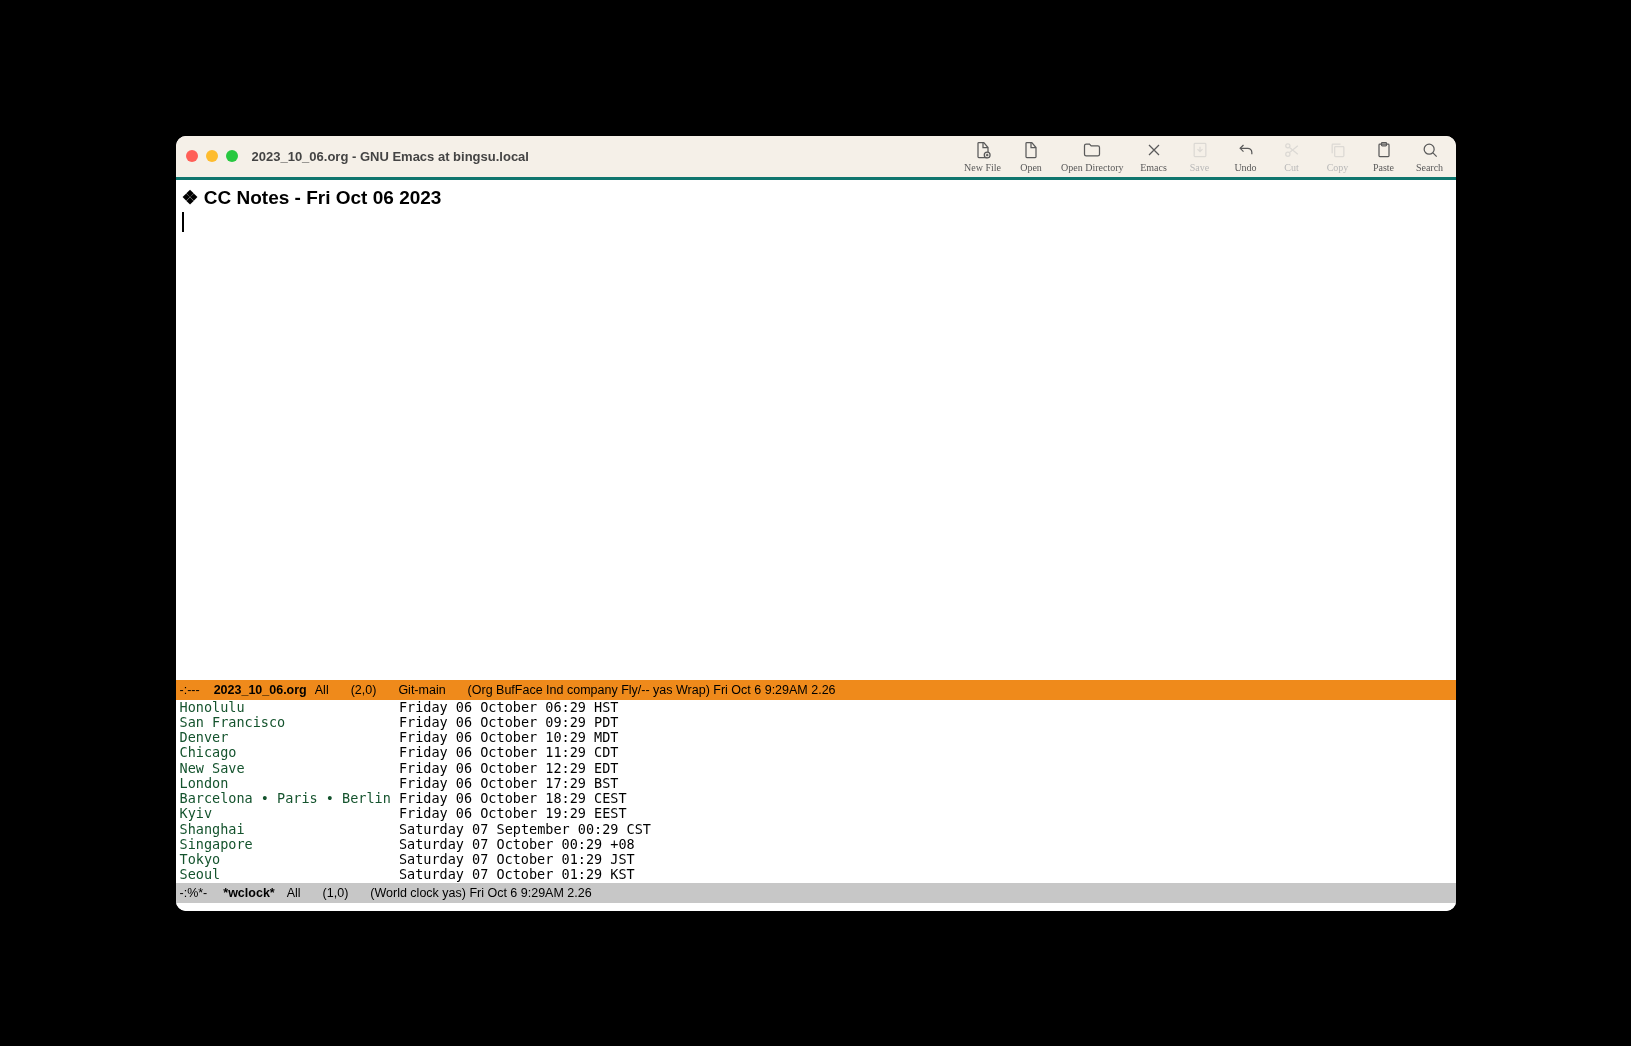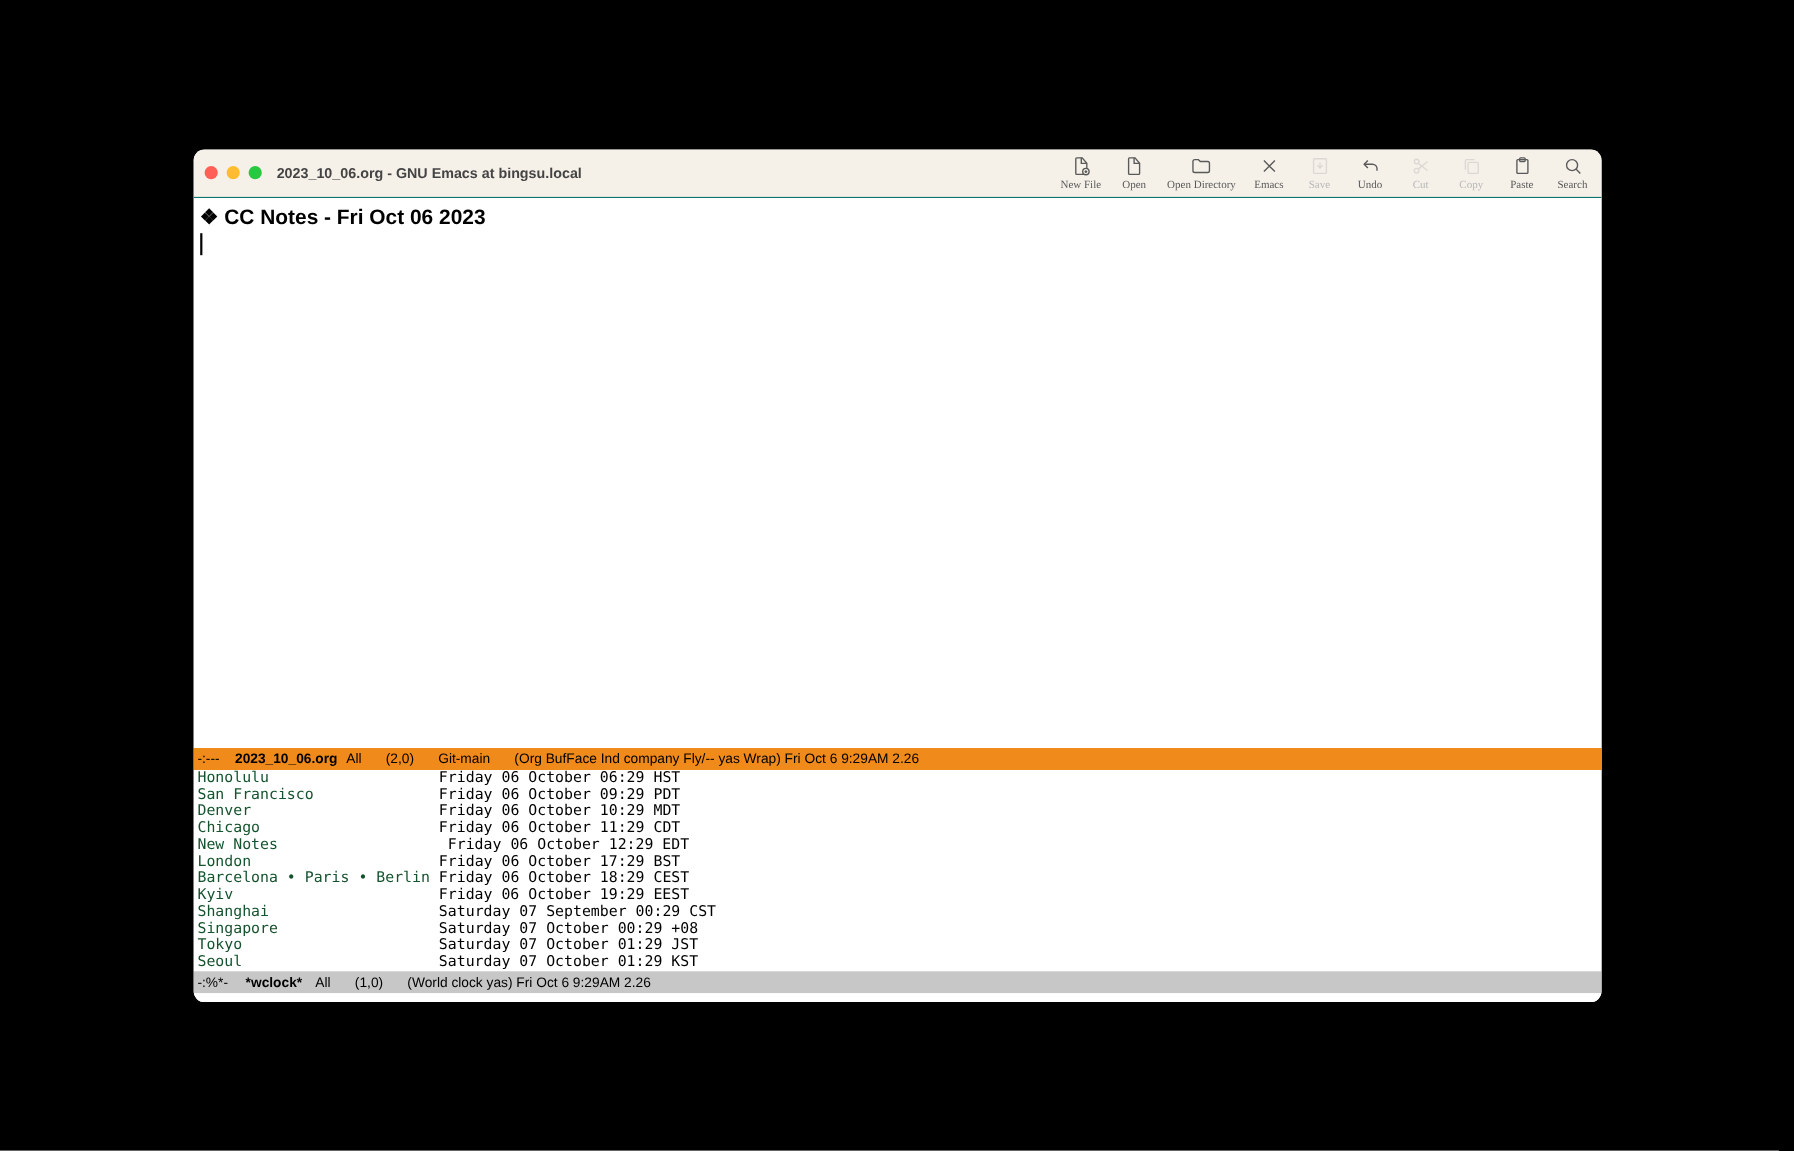--- a/index.html
+++ b/index.html
@@ -21,21 +21,21 @@
       display: flex;
       flex-direction: column;
       box-shadow: 0 20px 60px rgba(0,0,0,0.5);
     }
     .titlebar {
       height: 44px;
       background: #f5f0e8;
       display: flex;
       align-items: center;
       padding: 0 10px;
-      border-bottom: 1px solid #0f766e;
+      border-bottom: 3px solid #0f766e;
       position: relative;
     }
     .traffic-lights {
       display: flex;
       gap: 8px;
       align-items: center;
     }
     .tl { width: 12px; height: 12px; border-radius: 50%; }
     .tl.red { background: #ff5f57; }
     .tl.yellow { background: #febc2e; }
@@ -226,21 +226,21 @@
     <span class="seg">(2,0)</span>
     <span class="seg">Git-main</span>
     <span>(Org BufFace Ind company Fly/-- yas Wrap) Fri Oct  6 9:29AM 2.26</span>
   </div>
 
   <div class="wclock" id="wclock">
       <div class="row"><span class="city">Honolulu</span>                   <span>Friday 06 October 06:29 HST</span></div>
       <div class="row"><span class="city">San Francisco</span>              <span>Friday 06 October 09:29 PDT</span></div>
       <div class="row"><span class="city">Denver</span>                     <span>Friday 06 October 10:29 MDT</span></div>
       <div class="row"><span class="city">Chicago</span>                    <span>Friday 06 October 11:29 CDT</span></div>
-      <div class="row"><span class="city">New Notes</span>                   <span>Friday 06 October 12:29 EDT</span></div>
+      <div class="row"><span class="city">New Save</span>                   <span>Friday 06 October 12:29 EDT</span></div>
       <div class="row"><span class="city">London</span>                     <span>Friday 06 October 17:29 BST</span></div>
       <div class="row"><span class="city">Barcelona • Paris • Berlin</span> <span>Friday 06 October 18:29 CEST</span></div>
       <div class="row"><span class="city">Kyiv</span>                       <span>Friday 06 October 19:29 EEST</span></div>
       <div class="row"><span class="city">Shanghai</span>                   <span>Saturday 07 September 00:29 CST</span></div>
       <div class="row"><span class="city">Singapore</span>                  <span>Saturday 07 October 00:29 +08</span></div>
       <div class="row"><span class="city">Tokyo</span>                      <span>Saturday 07 October 01:29 JST</span></div>
       <div class="row"><span class="city">Seoul</span>                      <span>Saturday 07 October 01:29 KST</span></div>
     </div>
 
   <div class="modeline-bot">

